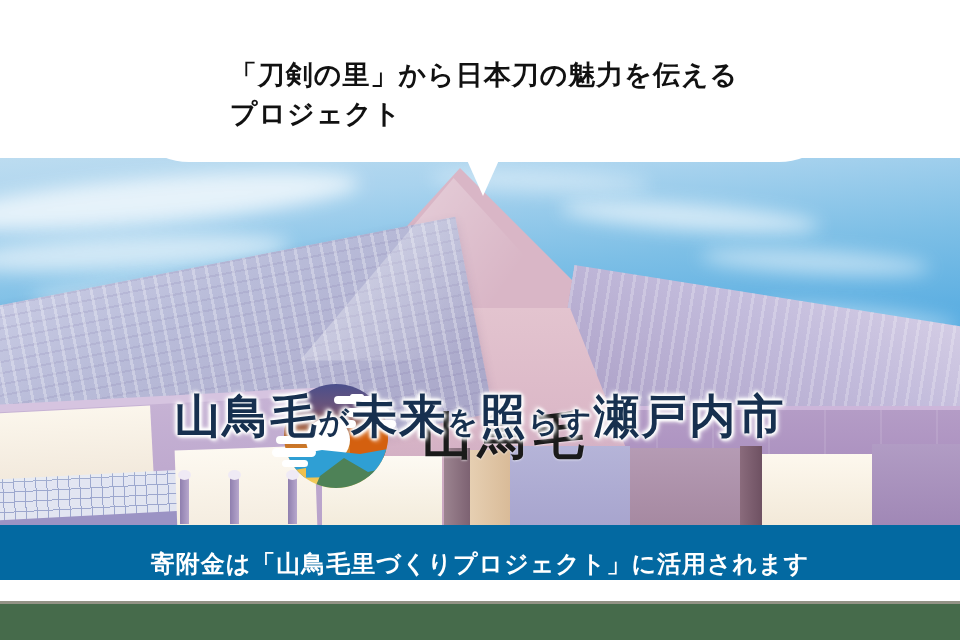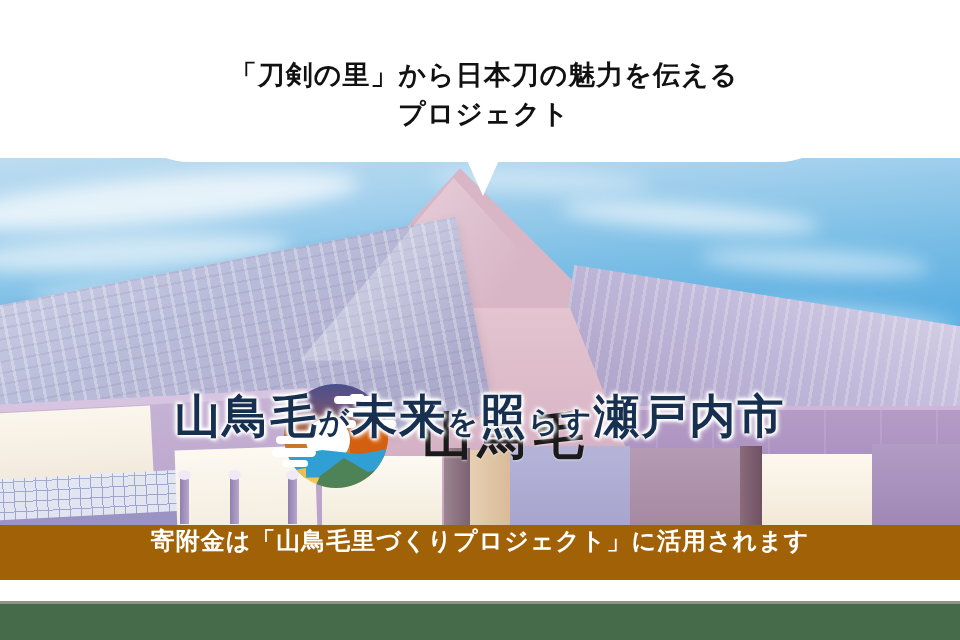--- a/index.html
+++ b/index.html
@@ -277,21 +277,20 @@
     left: 122px; top: 28px;
     width: 724px; height: 134px;
     background: #ffffff;
     border-radius: 68px;
     display: flex;
     align-items: center;
     justify-content: center;
     z-index: 6;
   }
   .bubble-text {
-    text-align: center;
     font-size: 27px;
     font-weight: bold;
     color: #111111;
     line-height: 1.46;
     letter-spacing: 1px;
   }
   .bubble-tail {
     position: absolute;
     left: 466px; top: 158px;
     width: 0; height: 0;
@@ -299,23 +298,23 @@
     border-right: 17px solid transparent;
     border-top: 38px solid #ffffff;
     z-index: 6;
   }
 
   
   .gold-bar {
     position: absolute;
     left: 0; top: 525px;
     width: 960px; height: 55px;
-    background: #a16207;
+    background: #0369a1;
     display: flex;
-    align-items: flex-start;
+    align-items: flex-end;
     justify-content: center;
     z-index: 4;
   }
   .gold-bar-text {
     color: #ffffff;
     font-size: 24px;
     font-weight: bold;
     letter-spacing: 1px;
     white-space: nowrap;
   }

